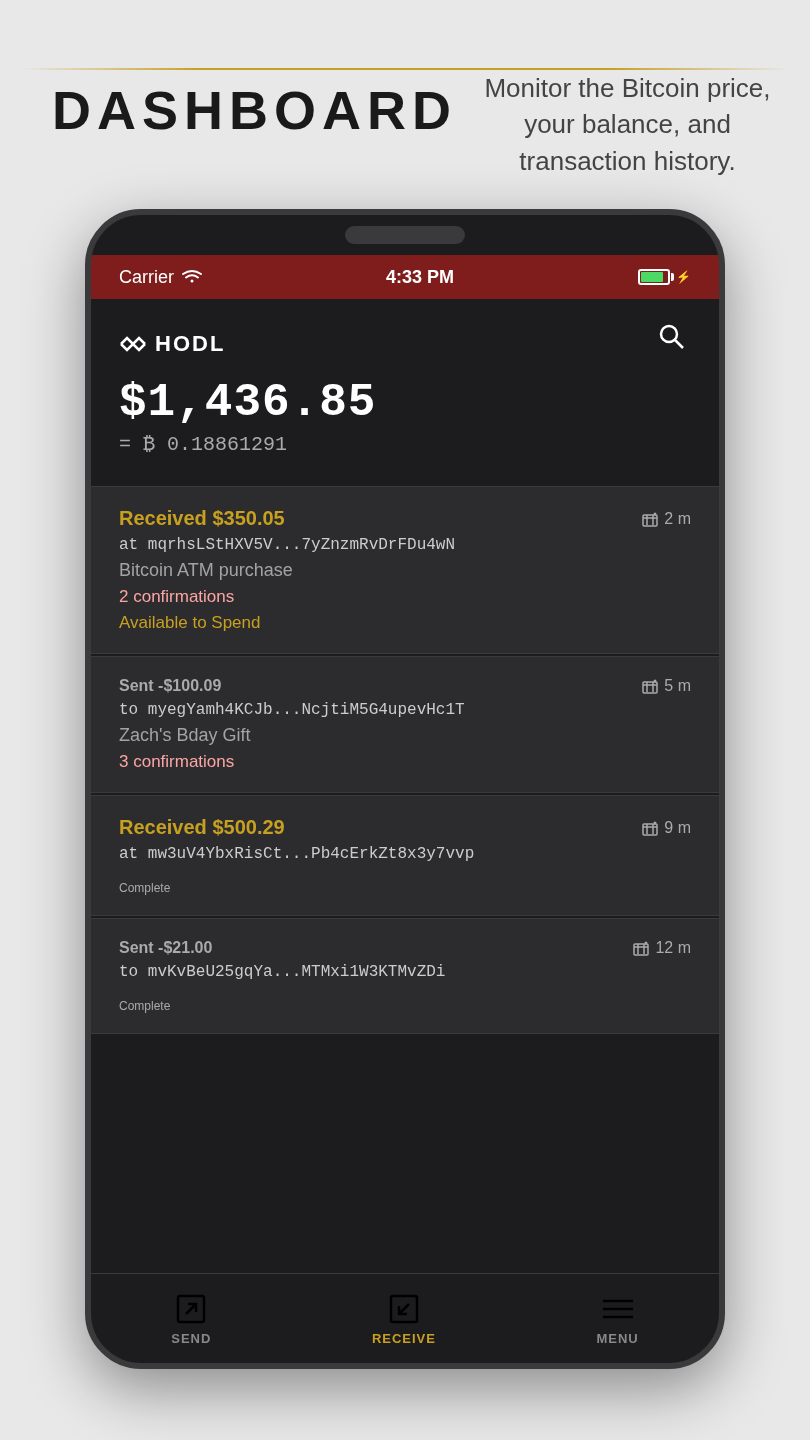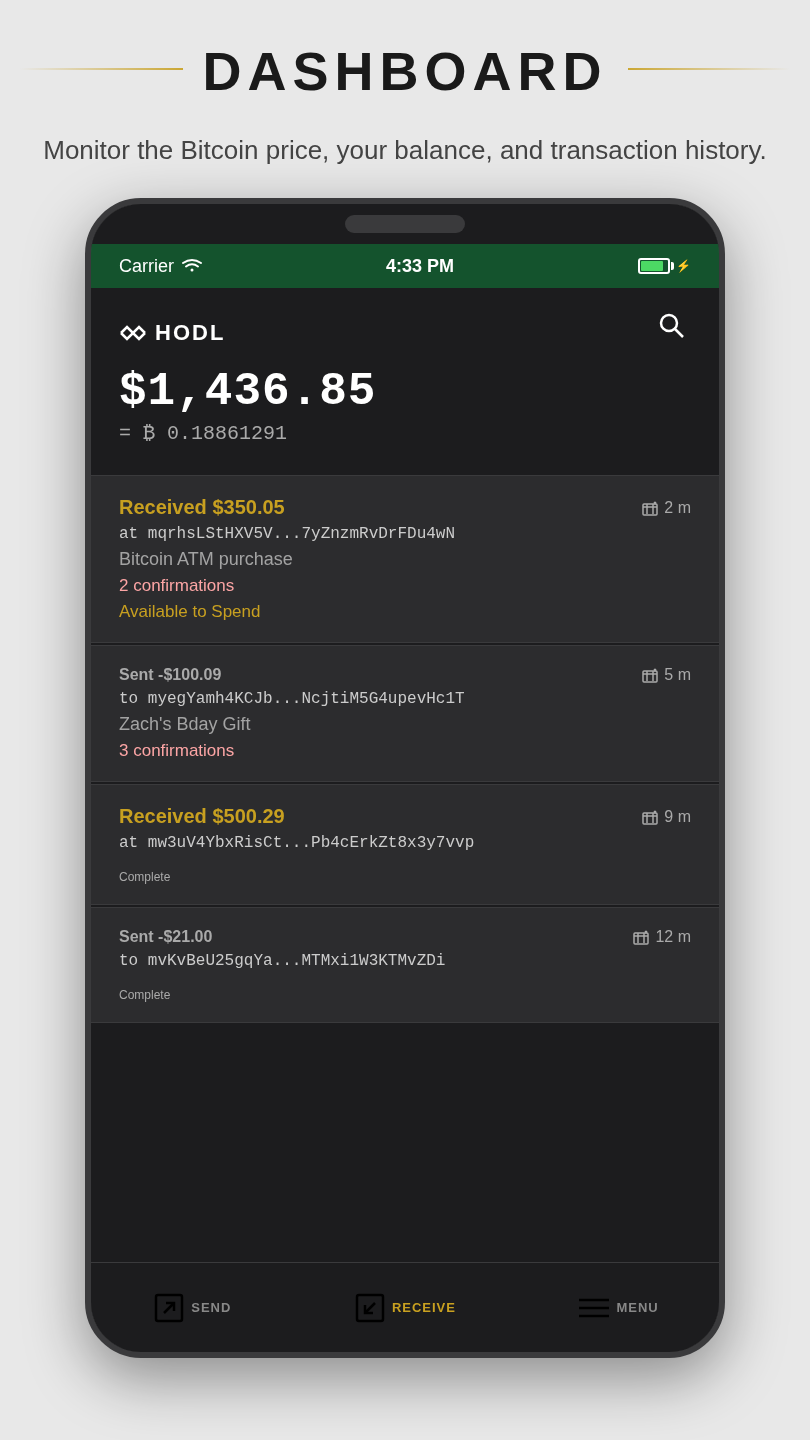--- a/index.html
+++ b/index.html
@@ -12,21 +12,21 @@
       overflow: hidden;
       display: flex;
       flex-direction: column;
       align-items: center;
     }
 
     
     .page-header {
       width: 100%;
       display: flex;
-      flex-direction: column;
+      flex-direction: row;
       align-items: center;
       padding: 40px 32px 30px;
       position: relative;
       justify-content: flex-end;
     }
 
     .header-line {
       position: absolute;
       top: 68px;
       left: 0;
@@ -84,21 +84,21 @@
       width: 120px;
       height: 18px;
       background: #3a3a3c;
       border-radius: 10px;
     }
 
     
     .status-bar {
       width: 100%;
       height: 44px;
-      background: #14532d;
+      background: #7f1d1d;
       display: flex;
       align-items: center;
       justify-content: space-between;
       padding: 0 28px;
     }
 
     .status-carrier {
       display: flex;
       align-items: center;
       gap: 8px;
@@ -289,21 +289,21 @@
       height: 90px;
       background: #1c1c1e;
       border-top: 1px solid #3a3a3c;
       display: flex;
       align-items: center;
       justify-content: space-around;
     }
 
     .nav-item {
       display: flex;
-      flex-direction: row;
+      flex-direction: column;
       align-items: center;
       gap: 4px;
       cursor: pointer;
     }
 
     .nav-icon {
       width: 36px;
       height: 36px;
       display: flex;
       align-items: center;

